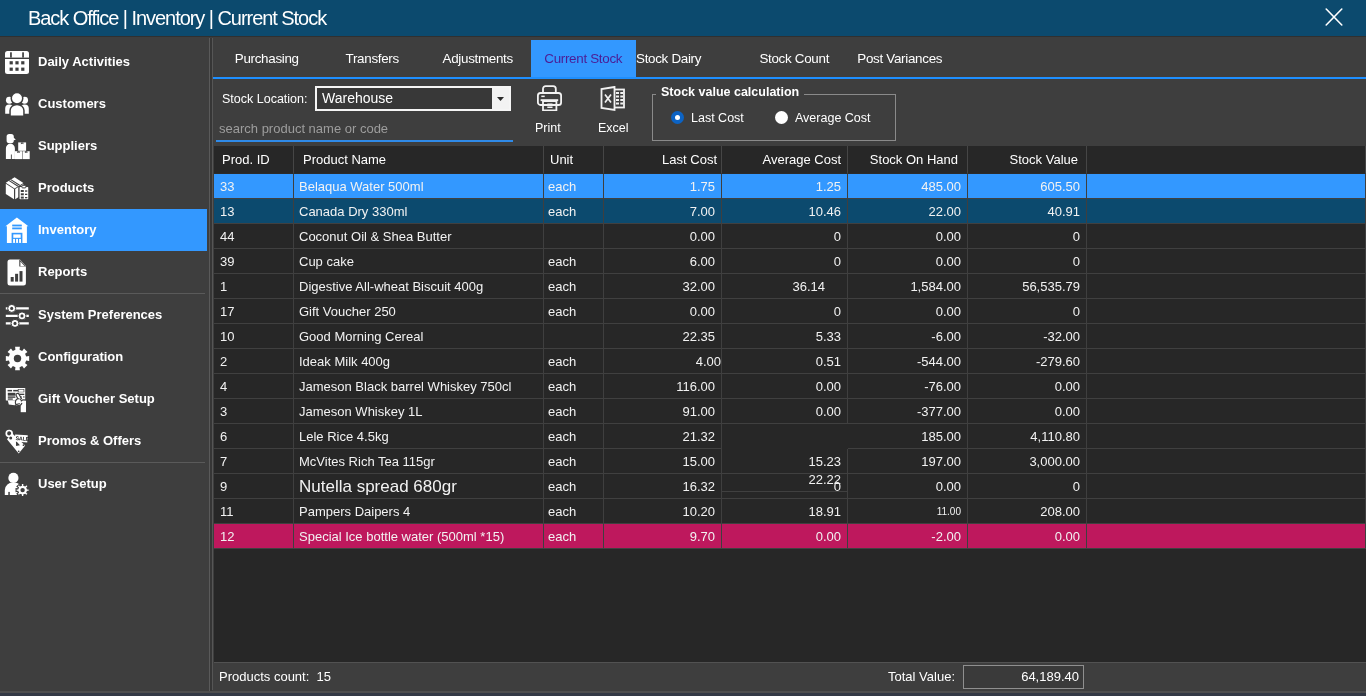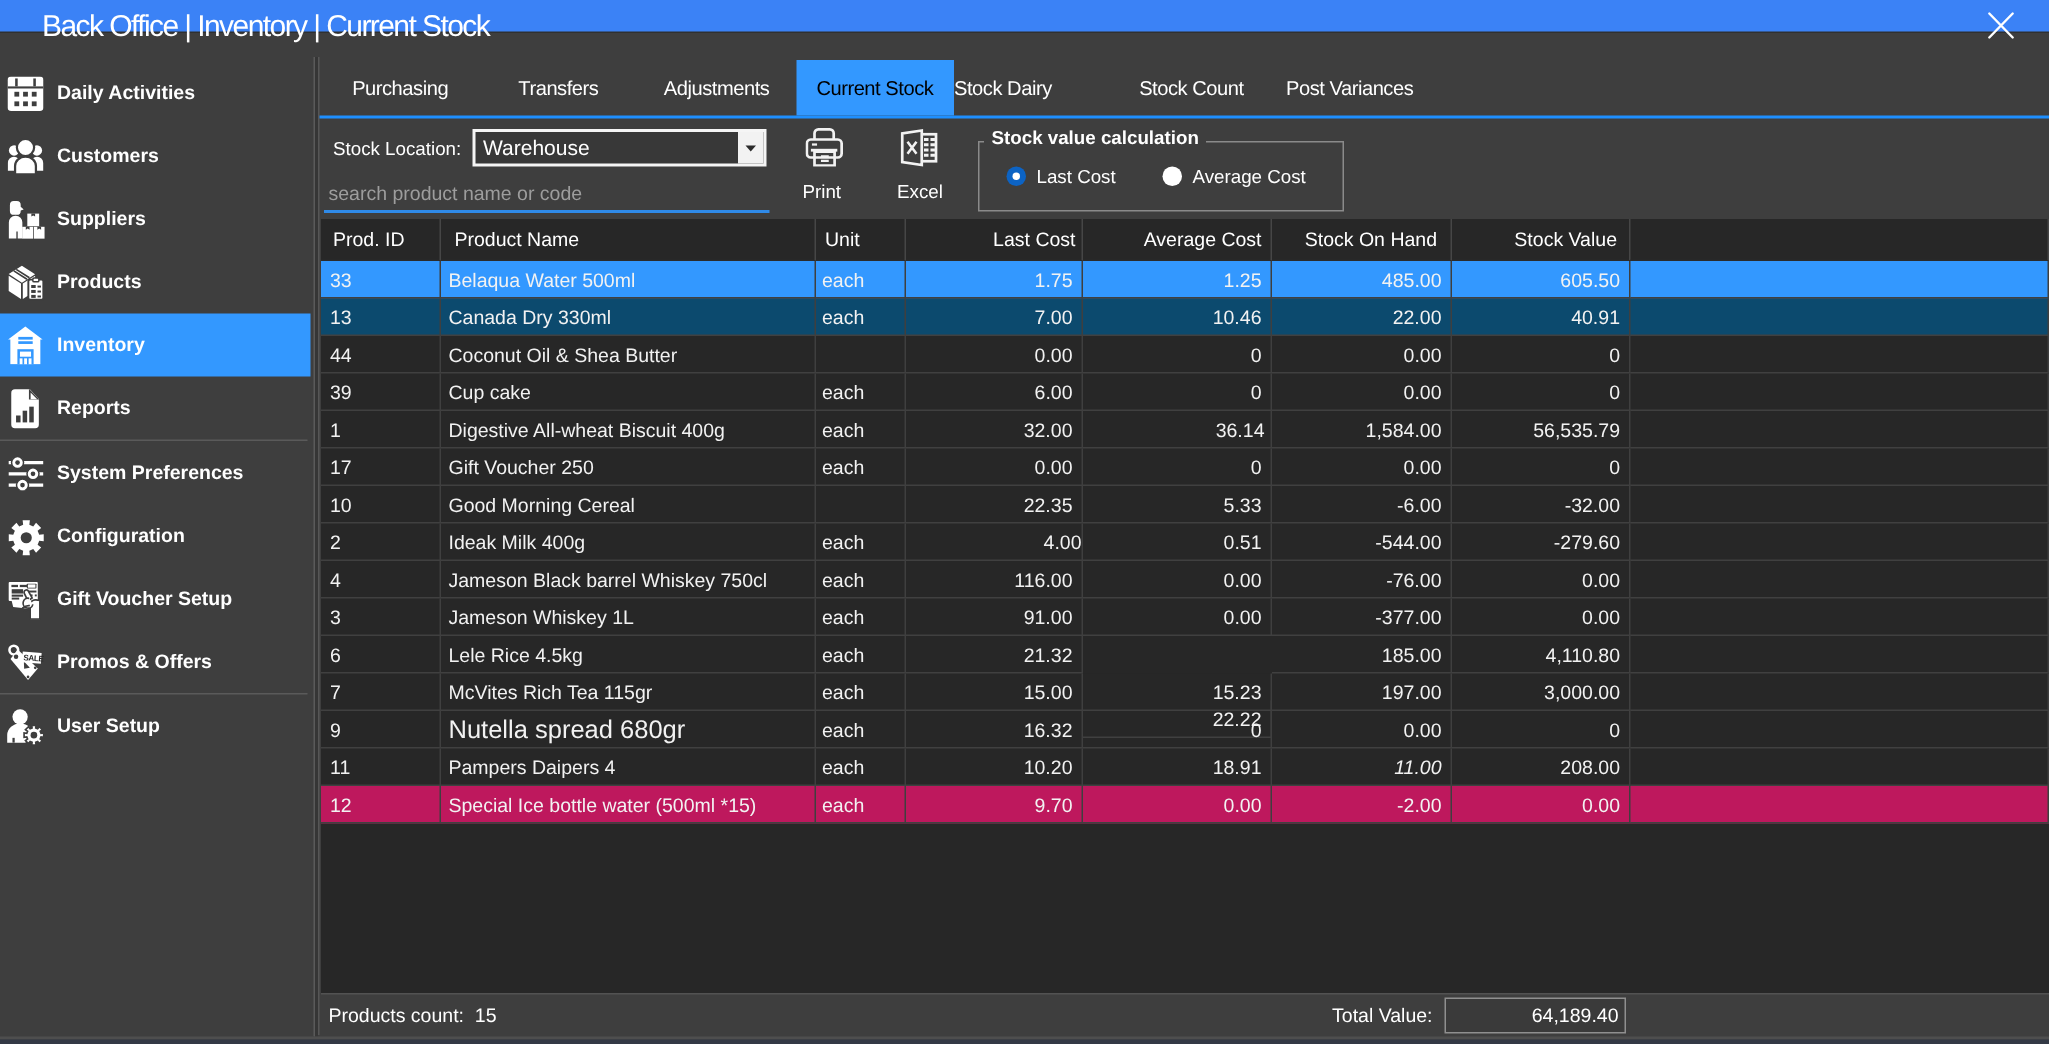--- a/index.html
+++ b/index.html
@@ -4,21 +4,21 @@
 <style>
   * { margin:0; padding:0; box-sizing:border-box; }
   html,body { width:1366px; height:696px; overflow:hidden; background:#3e3e3e;
     font-family:"Liberation Sans", sans-serif; }
   .abs { position:absolute; }
   .lbl { color:#fff; font-size:12.5px; }
 </style>
 </head>
 <body>
 
-<div class="abs" style="left:0;top:0;width:1366px;height:22px;background:#3b82f6;border-bottom:1px solid #303030;">
+<div class="abs" style="left:0;top:0;width:1366px;height:37px;background:#0c4a6e;border-bottom:1px solid #303030;">
   <div class="abs" style="left:28px;top:0;height:37px;line-height:37px;color:#ffffff;font-size:20px;letter-spacing:-1.05px;">Back Office | Inventory | Current Stock</div>
   <svg class="abs" style="left:1324px;top:7px;" width="20" height="20" viewBox="0 0 20 20">
     <path d="M2.2 2 L17.8 18 M17.8 2 L2.2 18" stroke="#ffffff" stroke-width="1.6" stroke-linecap="round"></path>
   </svg>
 </div>
 
 <div class="abs" style="left:0;top:38px;width:208.5px;height:653px;background:#3e3e3e;"></div>
 <div class="abs" style="left:208.5px;top:38px;width:1.5px;height:653px;background:#5a5a5a;"></div>
 <div class="abs" style="left:210px;top:38px;width:1.5px;height:653px;background:#363636;"></div>
 <div class="abs" style="left:211.5px;top:38px;width:1.5px;height:652px;background:#565656;"></div>
@@ -205,21 +205,21 @@
     <div class="abs" style="left:38px;top:0;height:42px;line-height:42px;color:#fff;font-size:13px;font-weight:bold;">User Setup</div>
   </div>
     <div class="abs" style="left:0;top:293px;width:205px;height:1px;background:#5a5a5a;"></div>
     <div class="abs" style="left:0;top:462px;width:205px;height:1px;background:#5a5a5a;"></div>
   </div>
 
 <div class="abs" id="tabs" style="left:209px;top:40px;height:37px;">
     <div class="abs" style="left:5px;top:0;width:105.5px;height:37px;line-height:37px;text-align:center;color:#fff;font-size:13.4px;letter-spacing:-0.3px;">Purchasing</div>
     <div class="abs" style="left:110.5px;top:0;width:105.5px;height:37px;line-height:37px;text-align:center;color:#fff;font-size:13.4px;letter-spacing:-0.3px;">Transfers</div>
     <div class="abs" style="left:216px;top:0;width:105.5px;height:37px;line-height:37px;text-align:center;color:#fff;font-size:13.4px;letter-spacing:-0.3px;">Adjustments</div>
-    <div class="abs" style="left:321.5px;top:0;width:105.5px;height:37px;line-height:37px;text-align:center;color:#000000;font-size:13.4px;letter-spacing:-0.3px;background:#3398ff;">Current Stock</div>
+    <div class="abs" style="left:321.5px;top:0;width:105.5px;height:37px;line-height:37px;text-align:center;color:#4c1d95;font-size:13.4px;letter-spacing:-0.3px;background:#3398ff;">Current Stock</div>
     <div class="abs" style="left:427px;top:0;width:105.5px;height:37px;line-height:37px;color:#fff;font-size:13.4px;letter-spacing:-0.3px;">Stock Dairy</div>
     <div class="abs" style="left:532.5px;top:0;width:105.5px;height:37px;line-height:37px;text-align:center;color:#fff;font-size:13.4px;letter-spacing:-0.3px;">Stock Count</div>
     <div class="abs" style="left:638px;top:0;width:105.5px;height:37px;line-height:37px;text-align:center;color:#fff;font-size:13.4px;letter-spacing:-0.3px;">Post Variances</div>
   </div>
 <div class="abs" style="left:213px;top:77px;width:1153px;height:2px;background:#1e8fff;"></div>
 
 <div class="abs lbl" style="left:222px;top:92px;">Stock Location:</div>
 <div class="abs" style="left:315px;top:86px;width:196px;height:25px;background:#383838;border:2px solid #f5f5f5;">
   <div class="abs" style="left:5px;top:0;height:21px;line-height:21px;color:#fff;font-size:14px;">Warehouse</div>
   <div class="abs" style="right:0;top:0;width:17px;height:21px;background:#f2f2f2;">
@@ -415,21 +415,21 @@
       border-right:1px solid #3f3f3f;border-bottom:1px solid #404040;overflow:hidden;white-space:nowrap;
       padding-left:5px;">Digestive All-wheat Biscuit 400g</div>
       <div style="width:60px;height:25px;line-height:25px;color:#f2f2f2;font-size:13px;
       border-right:1px solid #3f3f3f;border-bottom:1px solid #404040;overflow:hidden;white-space:nowrap;
       padding-left:4px;">each</div>
       <div style="width:118px;height:25px;line-height:25px;color:#f2f2f2;font-size:13px;
       border-right:1px solid #3f3f3f;border-bottom:1px solid #404040;overflow:hidden;white-space:nowrap;
       text-align:right;padding-right:6px;">32.00</div>
       <div style="width:126px;height:25px;line-height:25px;color:#f2f2f2;font-size:13px;
       border-right:1px solid #3f3f3f;border-bottom:1px solid #404040;overflow:hidden;white-space:nowrap;
-      text-align:right;padding-right:4px;">36.14</div>
+      text-align:right;padding-right:22px;">36.14</div>
       <div style="width:120px;height:25px;line-height:25px;color:#f2f2f2;font-size:13px;
       border-right:1px solid #3f3f3f;border-bottom:1px solid #404040;overflow:hidden;white-space:nowrap;
       text-align:right;padding-right:6px;">1,584.00</div>
       <div style="width:119px;height:25px;line-height:25px;color:#f2f2f2;font-size:13px;
       border-right:1px solid #3f3f3f;border-bottom:1px solid #404040;overflow:hidden;white-space:nowrap;
       text-align:right;padding-right:6px;">56,535.79</div>
       <div style="width:279px;height:25px;line-height:25px;color:#f2f2f2;font-size:13px;
       border-right:1px solid #3f3f3f;border-bottom:1px solid #404040;overflow:hidden;white-space:nowrap;
       padding-left:0px;"></div>
     </div>
@@ -650,23 +650,23 @@
       padding-left:5px;">Pampers Daipers 4</div>
       <div style="width:60px;height:25px;line-height:25px;color:#f2f2f2;font-size:13px;
       border-right:1px solid #3f3f3f;border-bottom:1px solid #404040;overflow:hidden;white-space:nowrap;
       padding-left:4px;">each</div>
       <div style="width:118px;height:25px;line-height:25px;color:#f2f2f2;font-size:13px;
       border-right:1px solid #3f3f3f;border-bottom:1px solid #404040;overflow:hidden;white-space:nowrap;
       text-align:right;padding-right:6px;">10.20</div>
       <div style="width:126px;height:25px;line-height:25px;color:#f2f2f2;font-size:13px;
       border-right:1px solid #3f3f3f;border-bottom:1px solid #404040;overflow:hidden;white-space:nowrap;
       text-align:right;padding-right:6px;">18.91</div>
-      <div style="width:120px;height:25px;line-height:25px;color:#f2f2f2;font-size:13px;
-      border-right:1px solid #3f3f3f;border-bottom:1px solid #404040;overflow:hidden;white-space:nowrap;
-      text-align:right;padding-right:6px;font-style:italic;">11.00</div>
+      <div style="width:120px;height:25px;line-height:25px;color:#f2f2f2;font-size:10px;
+      border-right:1px solid #3f3f3f;border-bottom:1px solid #404040;overflow:hidden;white-space:nowrap;
+      text-align:right;padding-right:6px;">11.00</div>
       <div style="width:119px;height:25px;line-height:25px;color:#f2f2f2;font-size:13px;
       border-right:1px solid #3f3f3f;border-bottom:1px solid #404040;overflow:hidden;white-space:nowrap;
       text-align:right;padding-right:6px;">208.00</div>
       <div style="width:279px;height:25px;line-height:25px;color:#f2f2f2;font-size:13px;
       border-right:1px solid #3f3f3f;border-bottom:1px solid #404040;overflow:hidden;white-space:nowrap;
       padding-left:0px;"></div>
     </div>
     <div style="display:flex;height:25px;background:#be185d;">
       <div style="width:80px;height:25px;line-height:25px;color:#f2f2f2;font-size:13px;
       border-right:1px solid #3f3f3f;border-bottom:1px solid #404040;overflow:hidden;white-space:nowrap;

